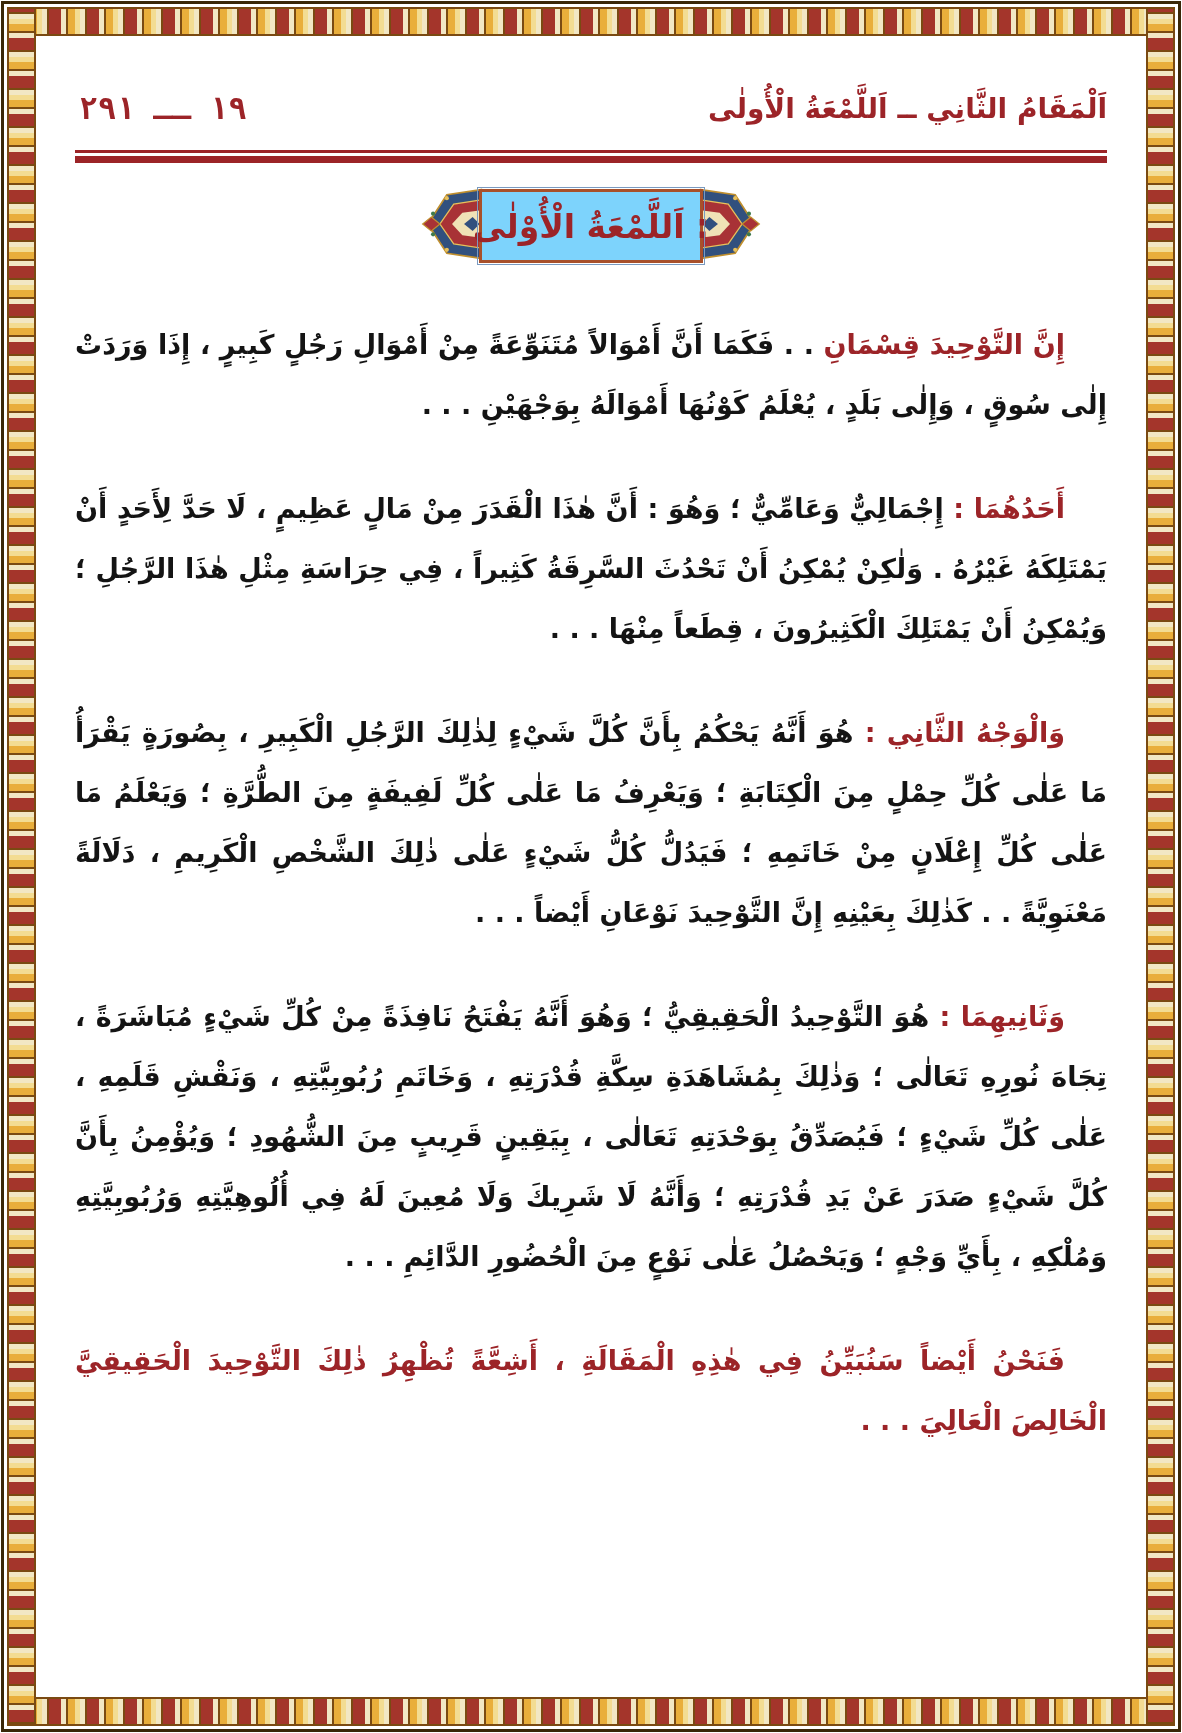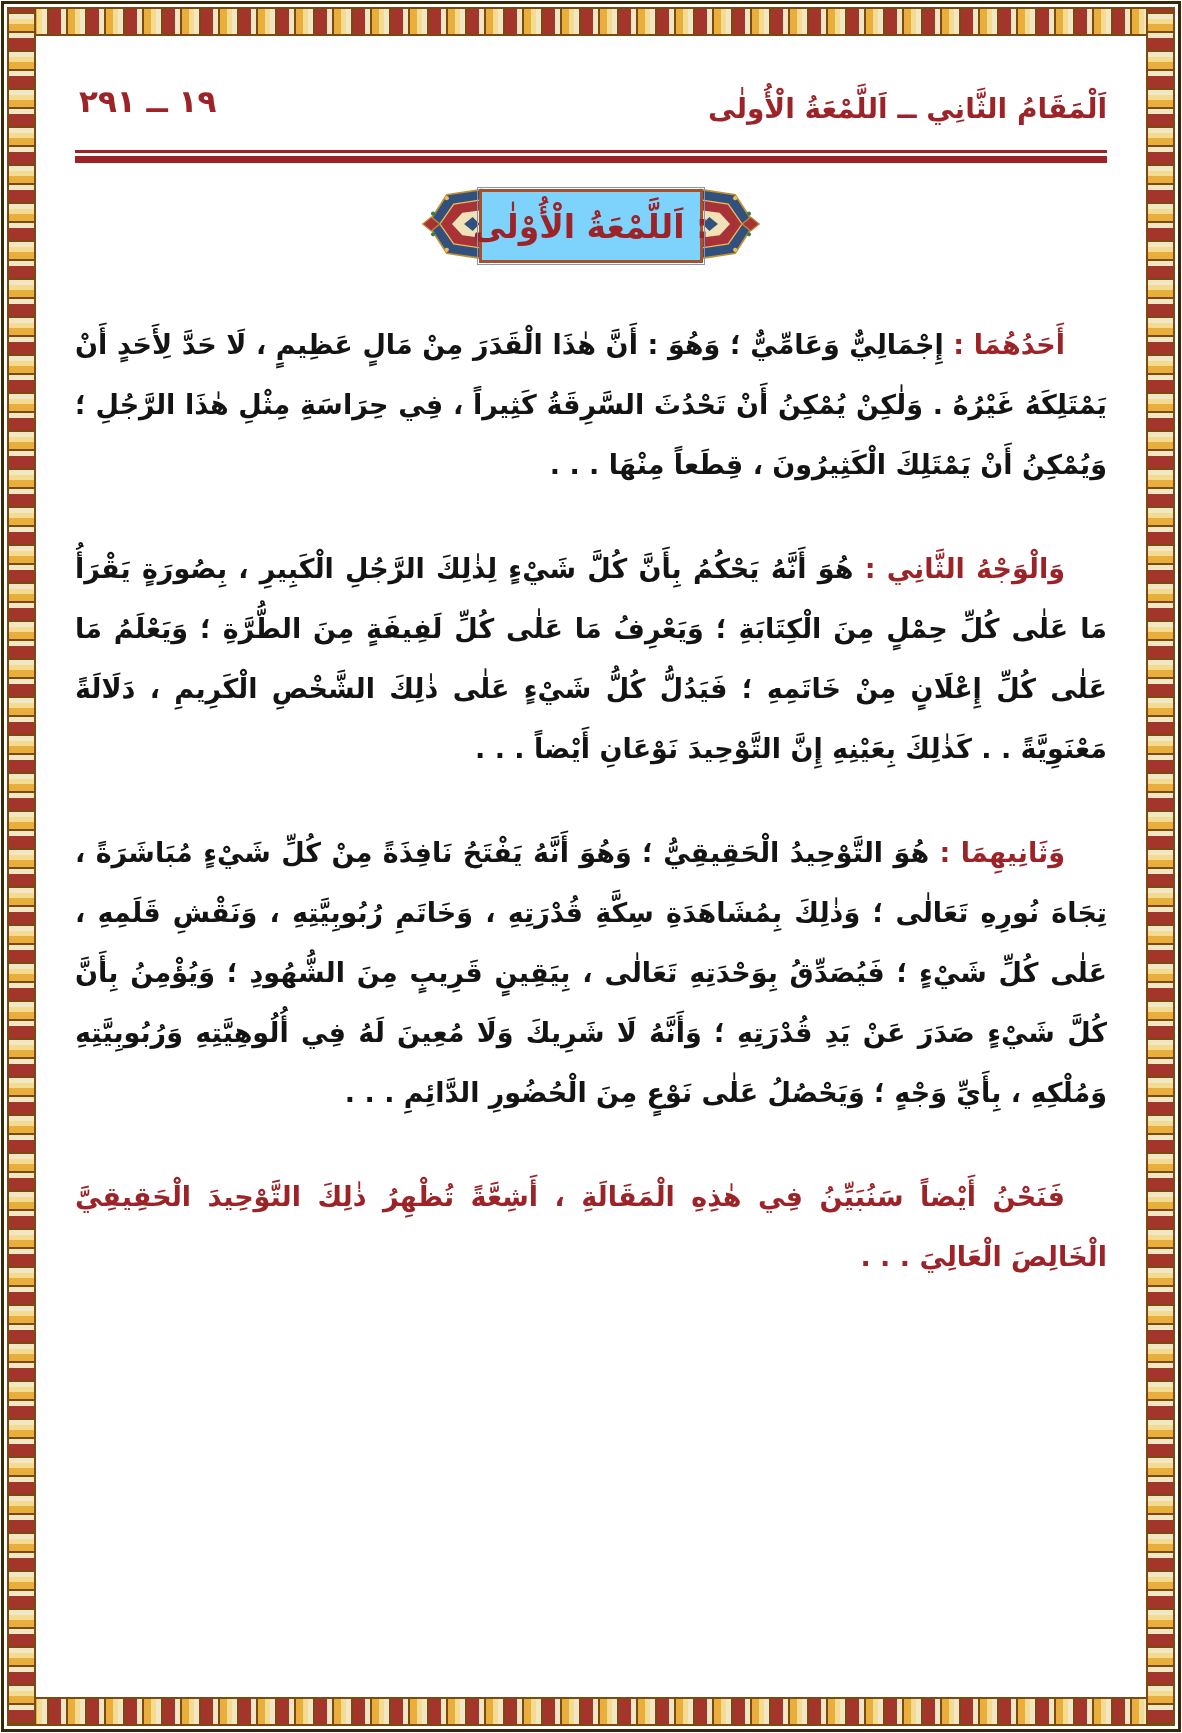--- a/index.html
+++ b/index.html
@@ -39,22 +39,22 @@
   .band-bottom{bottom:7px;left:7px;right:7px;height:29px;}
   .band-left{top:7px;bottom:7px;left:7px;width:29px;}
   .band-right{top:7px;bottom:7px;right:7px;width:29px;}
   
   .content{
     position:absolute;top:78px;right:75px;left:75px;bottom:44px;
     direction:rtl;overflow:hidden;color:var(--text);font-weight:700;
   }
   .page-header{position:relative;height:62px;}
   .page-num{
-    position:absolute;left:4px;top:5px;color:var(--accent);
-    font-size:31px;white-space:nowrap;
+    position:absolute;left:4px;top:12px;color:var(--accent);
+    font-size:31px;white-space:nowrap;font-family:Liberation Mono, monospace;
   }
   .page-title{
     text-align:right;font-size:28px;color:var(--accent);
     line-height:62px;white-space:nowrap;
   }
   .double-rule{margin-top:10px;}
   .rule-thin{height:3px;background:var(--accent);}
   .rule-gap{height:3px;}
   .rule-thick{height:7px;background:var(--accent);}
   .intro{
@@ -130,20 +130,23 @@
         <polygon points="60,38 50,46 60,54 68,46" fill="#31507E"></polygon>
         <polygon points="2,46 12,38 22,46 12,54" fill="#A83236" stroke="#C08F2E" stroke-width="1.5"></polygon>
         <circle cx="30" cy="16" r="2.4" fill="#E8C05A"></circle>
         <circle cx="14" cy="34" r="2.4" fill="#3E7A4C"></circle>
         <circle cx="14" cy="58" r="2.4" fill="#3E7A4C"></circle>
         <circle cx="30" cy="76" r="2.4" fill="#E8C05A"></circle>
       </svg>
     </span>
   </div>
 
+  <p class="para">
+    <span class="lead">إِنَّ التَّوْحِيدَ قِسْمَانِ</span><span> . . فَكَمَا أَنَّ أَمْوَالاً مُتَنَوِّعَةً مِنْ أَمْوَالِ رَجُلٍ كَبِيرٍ ، إِذَا وَرَدَتْ إِلٰى سُوقٍ ، وَإِلٰى بَلَدٍ ، يُعْلَمُ كَوْنُهَا أَمْوَالَهُ بِوَجْهَيْنِ . . .</span>
+  </p>
 
   <p class="para">
     <span class="lead">أَحَدُهُمَا :</span><span> إِجْمَالِيٌّ وَعَامِّيٌّ ؛ وَهُوَ : أَنَّ هٰذَا الْقَدَرَ مِنْ مَالٍ عَظِيمٍ ، لَا حَدَّ لِأَحَدٍ أَنْ يَمْتَلِكَهُ غَيْرُهُ . وَلٰكِنْ يُمْكِنُ أَنْ تَحْدُثَ السَّرِقَةُ كَثِيراً ، فِي حِرَاسَةِ مِثْلِ هٰذَا الرَّجُلِ ؛ وَيُمْكِنُ أَنْ يَمْتَلِكَ الْكَثِيرُونَ ، قِطَعاً مِنْهَا . . .</span>
   </p>
 
   <p class="para">
     <span class="lead">وَالْوَجْهُ الثَّانِي :</span><span> هُوَ أَنَّهُ يَحْكُمُ بِأَنَّ كُلَّ شَيْءٍ لِذٰلِكَ الرَّجُلِ الْكَبِيرِ ، بِصُورَةٍ يَقْرَأُ مَا عَلٰى كُلِّ حِمْلٍ مِنَ الْكِتَابَةِ ؛ وَيَعْرِفُ مَا عَلٰى كُلِّ لَفِيفَةٍ مِنَ الطُّرَّةِ ؛ وَيَعْلَمُ مَا عَلٰى كُلِّ إِعْلَانٍ مِنْ خَاتَمِهِ ؛ فَيَدُلُّ كُلُّ شَيْءٍ عَلٰى ذٰلِكَ الشَّخْصِ الْكَرِيمِ ، دَلَالَةً مَعْنَوِيَّةً . . كَذٰلِكَ بِعَيْنِهِ إِنَّ التَّوْحِيدَ نَوْعَانِ أَيْضاً . . .</span>
   </p>
 
 

